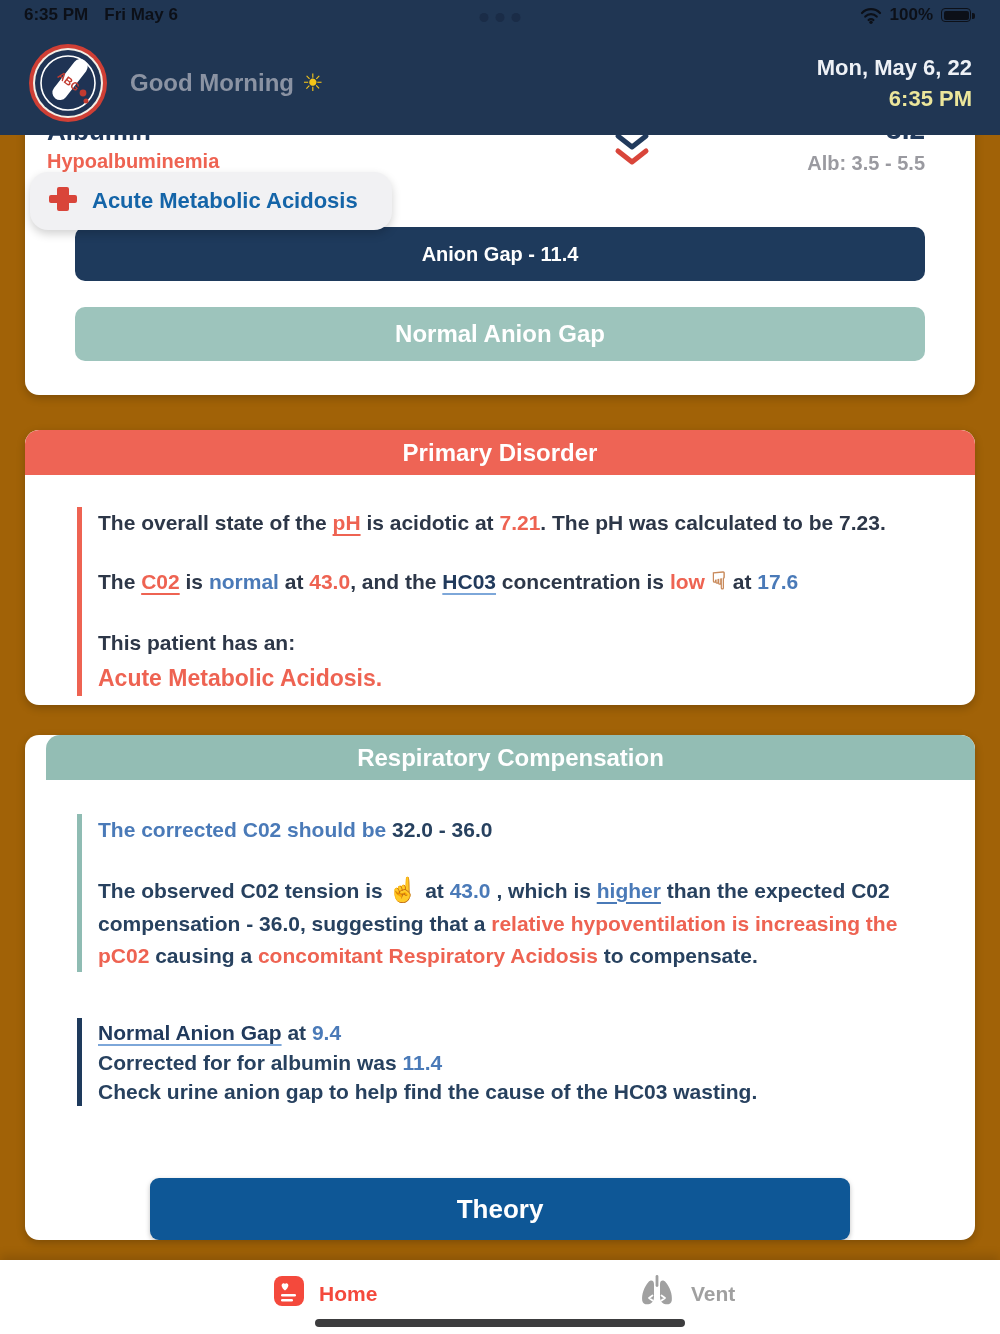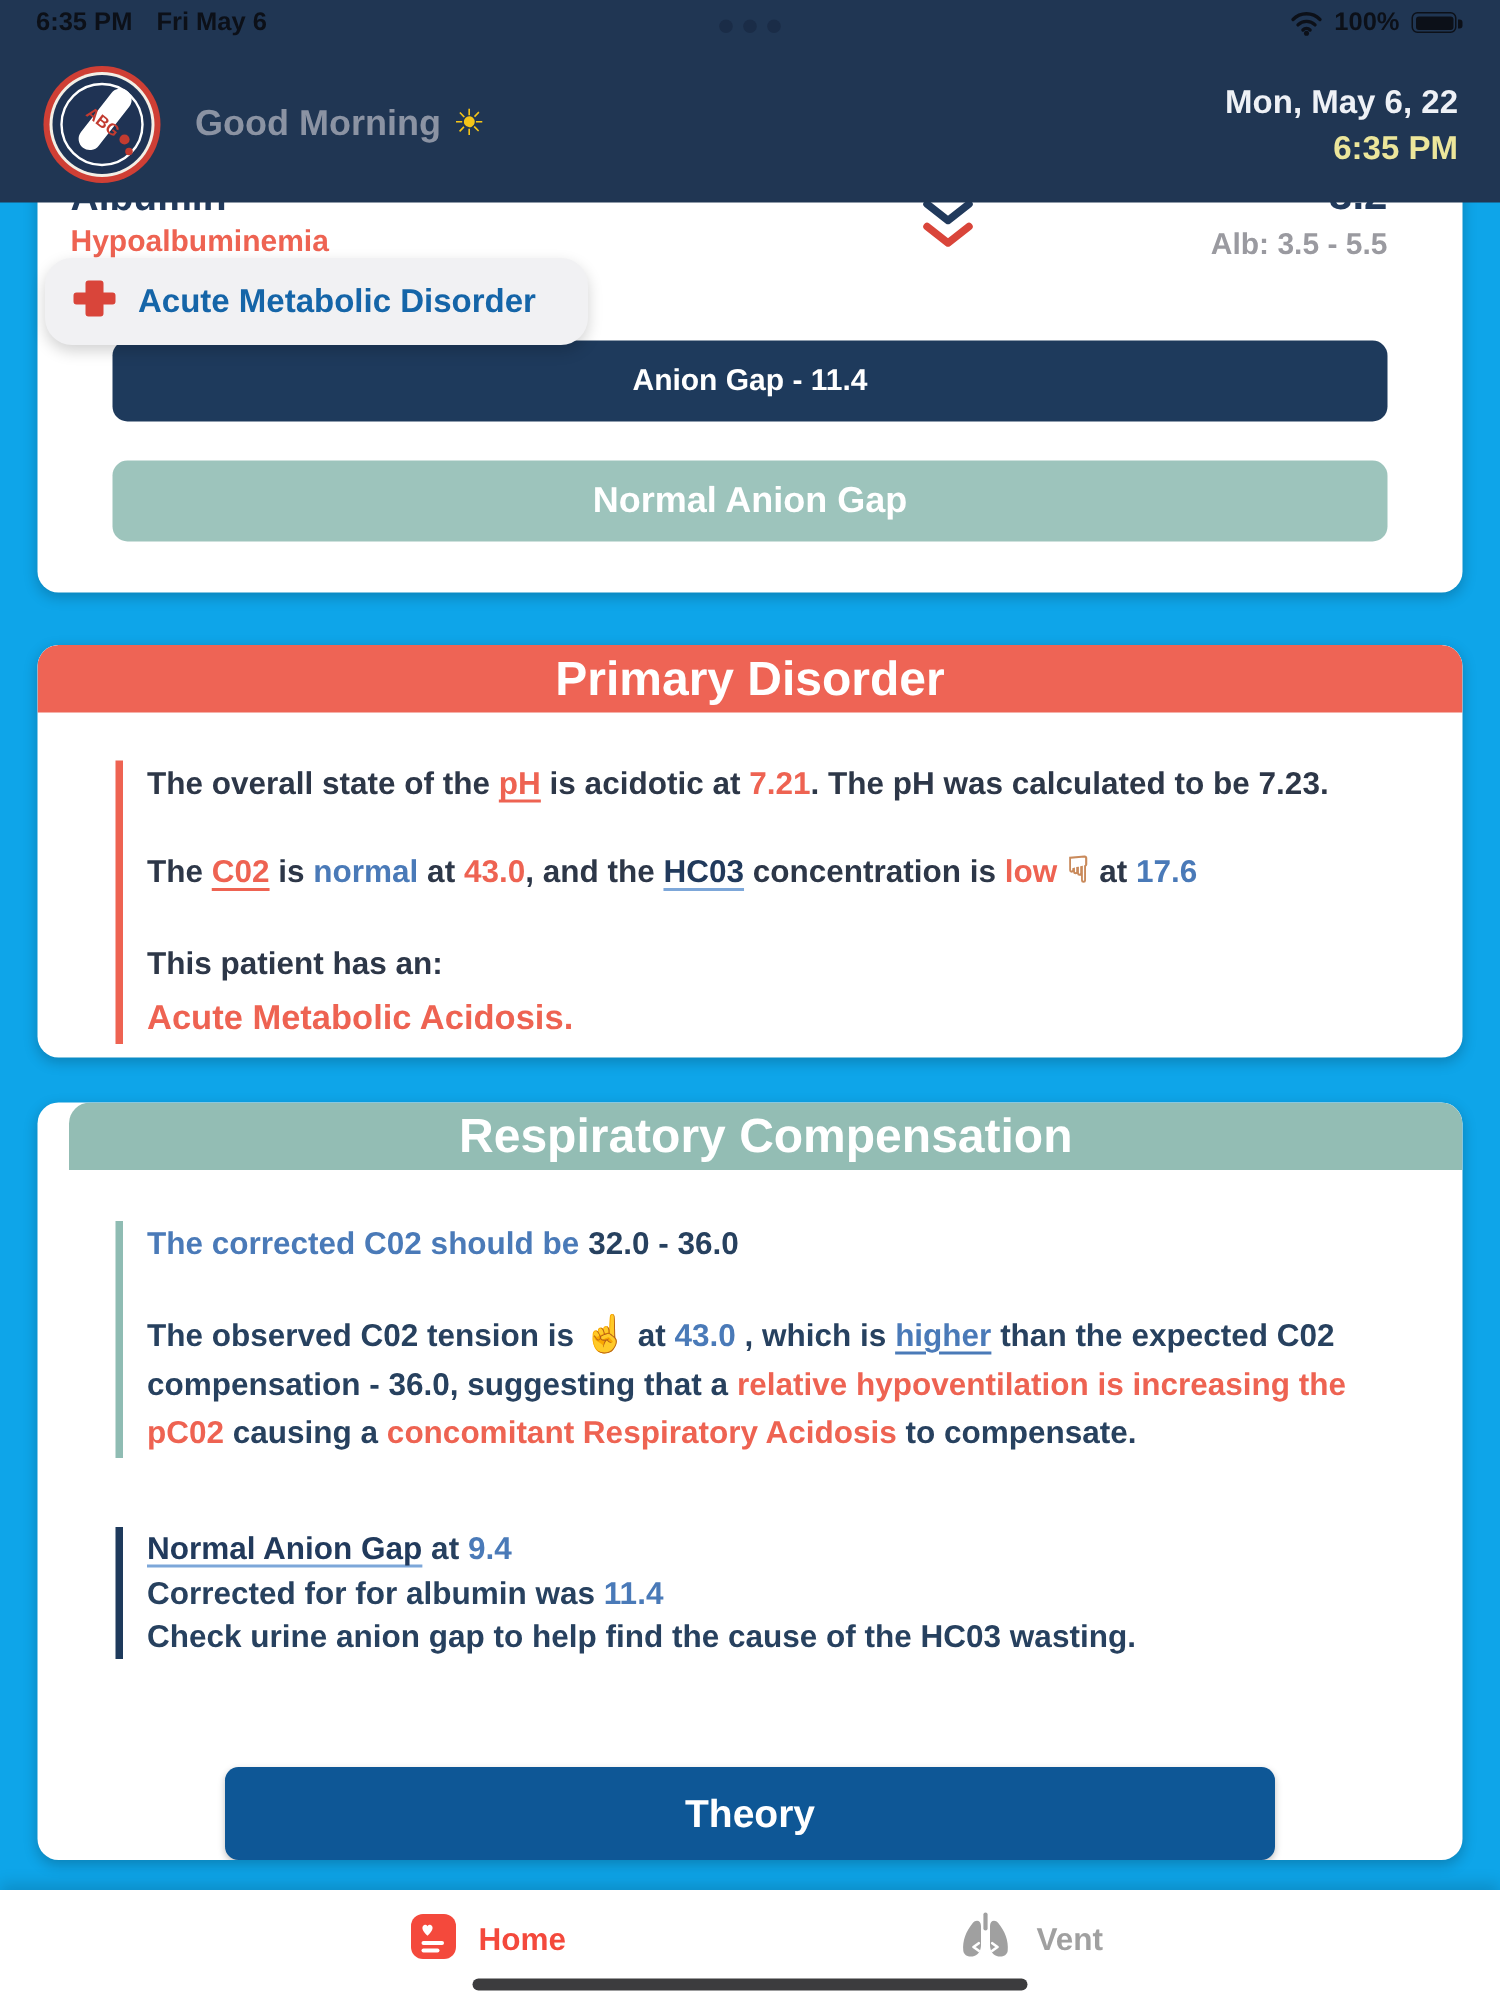--- a/index.html
+++ b/index.html
@@ -1,19 +1,19 @@
 <!DOCTYPE html>
 <html><head>
 <meta charset="utf-8">
 <style>
   * { margin:0; padding:0; box-sizing:border-box; }
   html,body { background:#555; }
   body { font-family:"Liberation Sans", sans-serif; }
   .screen{ position:relative; width:1000px; height:1334px; margin:0 auto;
-           background:#0ea5e9; overflow:hidden;padding-left:32px; }
+           background:#a16207; overflow:hidden;padding-left:32px; }
 
   
   .statusbar{ position:absolute; top:0; left:0; right:0; height:30px;
     background:#203653; z-index:20; display:flex; align-items:center;
     justify-content:space-between; padding:0 24px; color:#0c1018;
     font-size:17px; font-weight:700; }
   .sb-left{ display:flex; gap:16px; }
   .sb-dots{ position:absolute; left:50%; top:13px; transform:translateX(-50%);
     display:flex; gap:7px; }
   .sb-dots i{ width:9px; height:9px; border-radius:50%; background:#1a2c47; display:block; }
@@ -53,21 +53,21 @@
   .badge-label{ color:#1565a8; font-size:22px; font-weight:700; }
   .btn-ag{ position:absolute; left:50px; right:50px; top:135px; height:54px;
     background:#1e3a5c; border-radius:10px; border:none; color:#fff;
     font-family:inherit; font-size:20px; font-weight:700; }
   .btn-nag{ position:absolute; left:50px; right:50px; top:215px; height:54px;
     background:#9dc4bc; border-radius:10px; border:none; color:#fff;
     font-family:inherit; font-size:24px; font-weight:700; }
 
   
   .sec-head{ height:45px; border-radius:14px 14px 0 0; display:flex;
-    align-items:center; justify-content:center; color:#fff; font-size:32px; font-weight:700; }
+    align-items:center; justify-content:center; color:#fff; font-size:24px; font-weight:700; }
   .sec-head.salmon{ background:#ee6455; }
   .sec-head.teal{ background:#93bdb4;margin-left:21px; }
 
   
   .tblock{ margin:30px 40px 0 52px; padding-left:16px; font-size:21px;
     font-weight:600; line-height:1.52; color:#2d3748; }
   .bl-red{ border-left:5px solid #ee6352;margin-top:32px; }
   .bl-teal{ border-left:5px solid #8fbcb3; }
   .bl-navy{ border-left:5px solid #1e3a5c; }
   .rich{ display:block; }
@@ -165,21 +165,21 @@
     </span>
     <div class="lab-value">3.2</div>
     <div class="lab-range">Alb: 3.5 - 5.5</div>
 
     <div class="badge">
       <span>
         <svg width="30" height="30" viewBox="0 0 30 30">
           <path d="M11 3 h8 a2 2 0 0 1 2 2 v6 h6 a2 2 0 0 1 2 2 v4 a2 2 0 0 1 -2 2 h-6 v6 a2 2 0 0 1 -2 2 h-8 a2 2 0 0 1 -2 -2 v-6 H3 a2 2 0 0 1 -2 -2 v-4 a2 2 0 0 1 2 -2 h6 V5 a2 2 0 0 1 2 -2 z" fill="#d9453a"></path>
         </svg>
       </span>
-      <span class="badge-label">Acute Metabolic Disorder</span>
+      <span class="badge-label">Acute Metabolic Acidosis</span>
     </div>
 
     <button class="btn-ag">Anion Gap - 11.4</button>
     <button class="btn-nag">Normal Anion Gap</button>
   </div>
 
   <div class="card card-primary">
     <div class="sec-head salmon">Primary Disorder</div>
     <div class="tblock bl-red">
       <span class="rich mb24"><span class="seg-d">The overall state of the </span><span class="seg-ru">pH</span><span class="seg-d"> is acidotic at </span><span class="seg-r">7.21</span><span class="seg-d">. The pH was calculated to be 7.23.</span></span>

